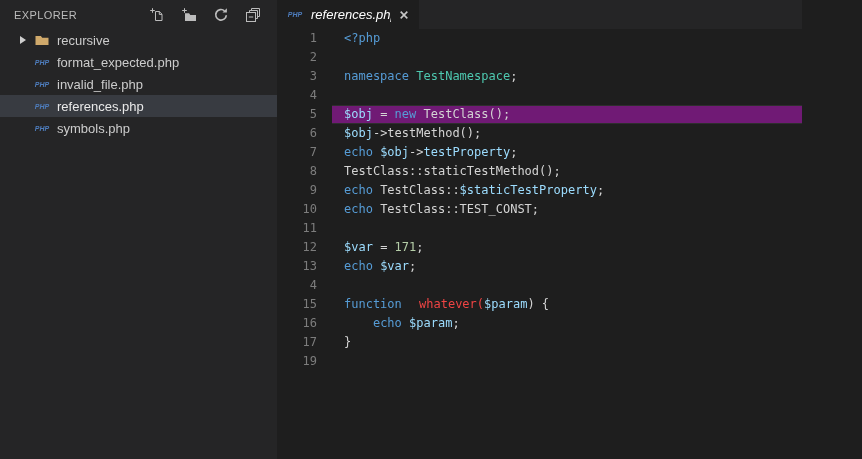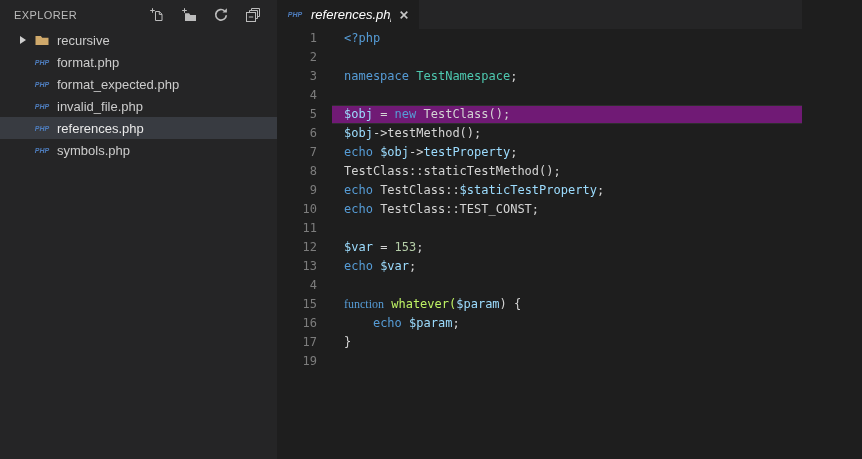--- a/index.html
+++ b/index.html
@@ -81,27 +81,20 @@
         <div class="row">
           <span class="twisty">
             <span class="tri"></span>
           </span>
           <span class="ficon">
             <svg width="16" height="16" viewBox="0 0 16 16">
      <path d="M1.5 4 h5.4 l1.3 1.8 h6.3 V13 H1.5 z" fill="#cfa96b"></path>
    </svg>
           </span>
           <span class="flabel">recursive</span>
-        </div>
-        <div class="row">
-          <span class="twisty"></span>
-          <span class="ficon">
-            <span class="php-badge" style="color: rgb(78, 125, 189);">PHP</span>
-          </span>
-          <span class="flabel">format.php</span>
         </div>
         <div class="row">
           <span class="twisty"></span>
           <span class="ficon">
             <span class="php-badge" style="color: rgb(78, 125, 189);">PHP</span>
           </span>
           <span class="flabel">format_expected.php</span>
         </div>
         <div class="row">
           <span class="twisty"></span>
@@ -182,33 +175,33 @@
         <div class="eline">
           <span class="ln" style="color: rgb(125, 125, 125);">10</span>
           <span class="lc"><span class="tok" style="color: rgb(86, 156, 214);">echo</span><span class="tok" style="color: rgb(212, 212, 212);"> TestClass::TEST_CONST;</span></span>
         </div>
         <div class="eline">
           <span class="ln" style="color: rgb(125, 125, 125);">11</span>
           <span class="lc"></span>
         </div>
         <div class="eline">
           <span class="ln" style="color: rgb(125, 125, 125);">12</span>
-          <span class="lc"><span class="tok" style="color: rgb(156, 220, 254);">$var</span><span class="tok" style="color: rgb(212, 212, 212);"> = </span><span class="tok" style="color: rgb(181, 206, 168);">153</span><span class="tok" style="color: rgb(212, 212, 212);">;</span></span>
+          <span class="lc"><span class="tok" style="color: rgb(156, 220, 254);">$var</span><span class="tok" style="color: rgb(212, 212, 212);"> = </span><span class="tok" style="color: rgb(181, 206, 168);">171</span><span class="tok" style="color: rgb(212, 212, 212);">;</span></span>
         </div>
         <div class="eline">
           <span class="ln" style="color: rgb(125, 125, 125);">13</span>
           <span class="lc"><span class="tok" style="color: rgb(86, 156, 214);">echo</span><span class="tok" style="color: rgb(212, 212, 212);"> </span><span class="tok" style="color: rgb(156, 220, 254);">$var</span><span class="tok" style="color: rgb(212, 212, 212);">;</span></span>
         </div>
         <div class="eline">
           <span class="ln" style="color: rgb(125, 125, 125);">4</span>
           <span class="lc"></span>
         </div>
         <div class="eline">
           <span class="ln" style="color: rgb(125, 125, 125);">15</span>
-          <span class="lc"><span class="tok" style="color: rgb(86, 156, 214); font-family: Liberation Serif, serif;">function</span><span class="tok" style="color: #bef264;"> whatever(</span><span class="tok" style="color: rgb(156, 220, 254);">$param</span><span class="tok" style="color: rgb(212, 212, 212);">) {</span></span>
+          <span class="lc"><span class="tok" style="color: rgb(86, 156, 214);">function</span><span class="tok" style="color: #ef4444; margin-left: 10px;"> whatever(</span><span class="tok" style="color: rgb(156, 220, 254);">$param</span><span class="tok" style="color: rgb(212, 212, 212);">) {</span></span>
         </div>
         <div class="eline">
           <span class="ln" style="color: rgb(125, 125, 125);">16</span>
           <span class="lc"><span class="tok" style="color: rgb(212, 212, 212);">    </span><span class="tok" style="color: rgb(86, 156, 214);">echo</span><span class="tok" style="color: rgb(212, 212, 212);"> </span><span class="tok" style="color: rgb(156, 220, 254);">$param</span><span class="tok" style="color: rgb(212, 212, 212);">;</span></span>
         </div>
         <div class="eline">
           <span class="ln" style="color: rgb(125, 125, 125);">17</span>
           <span class="lc"><span class="tok" style="color: rgb(212, 212, 212);">}</span></span>
         </div>
         <div class="eline">

